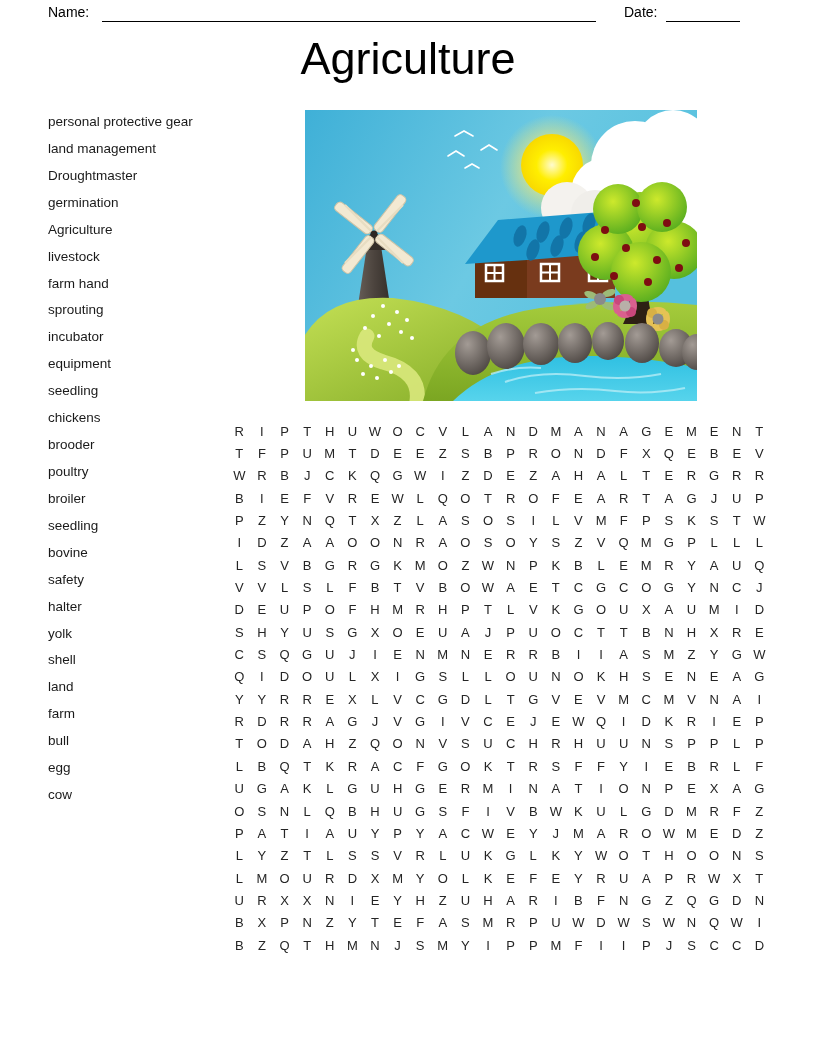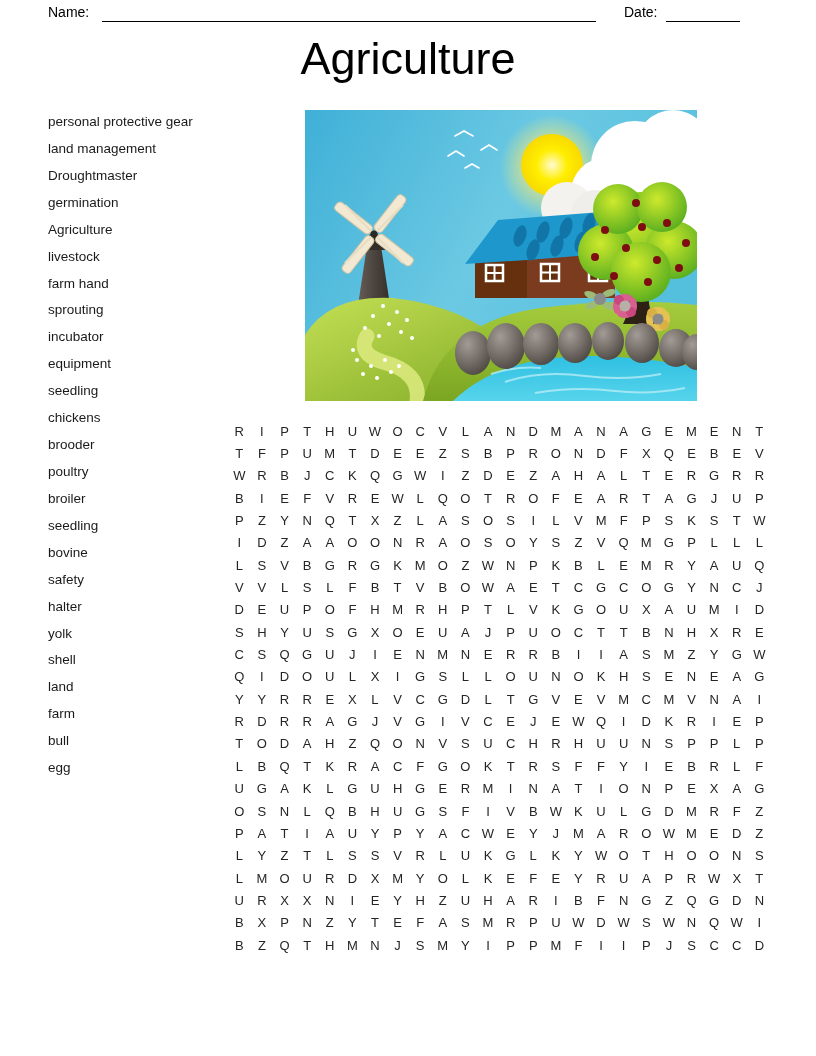--- a/index.html
+++ b/index.html
@@ -64,20 +64,21 @@
       <li>seedling</li>
       <li>bovine</li>
       <li>safety</li>
       <li>halter</li>
       <li>yolk</li>
       <li>shell</li>
       <li>land</li>
       <li>farm</li>
       <li>bull</li>
       <li>egg</li>
+      <li>cow</li>
     </ul>
 
   <div class="scene">
     <svg width="392" height="291" viewBox="0 0 392 291">
       <defs>
         <linearGradient id="sky" x1="0" y1="0" x2="1" y2="0.4">
           <stop offset="0" stop-color="#3fb0d7"></stop>
             <stop offset="0.55" stop-color="#6cc9e3"></stop>
             <stop offset="1" stop-color="#55c0de"></stop>
         </linearGradient>

